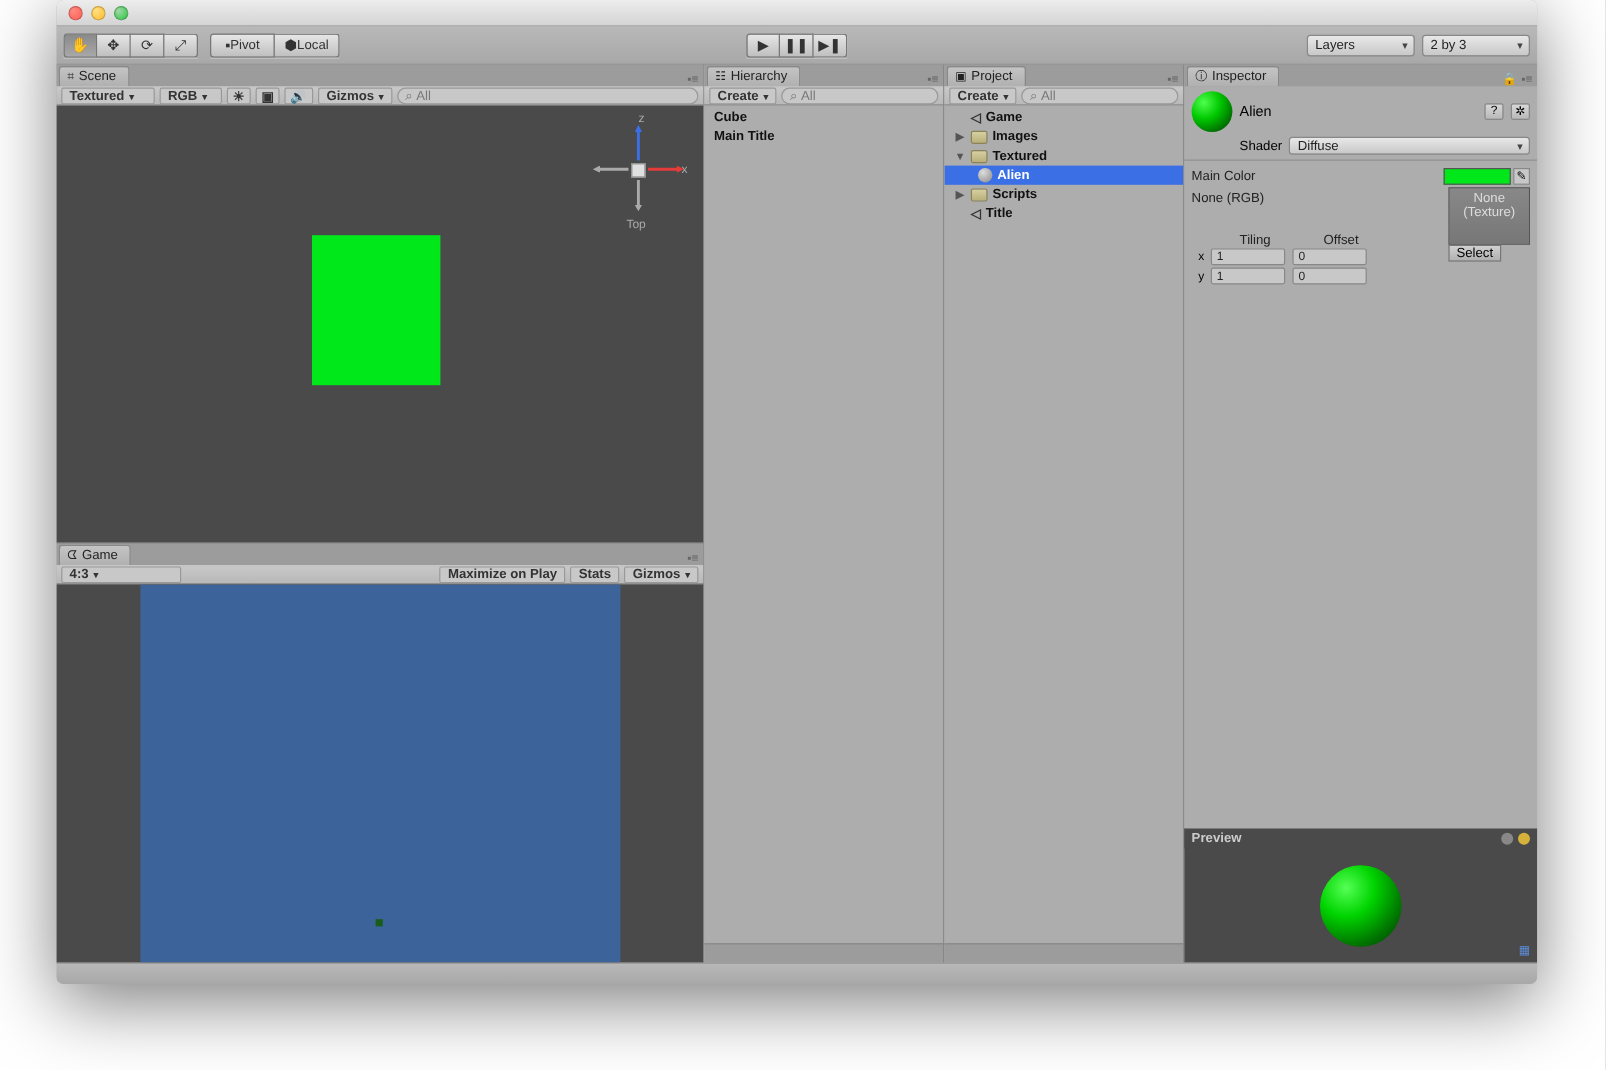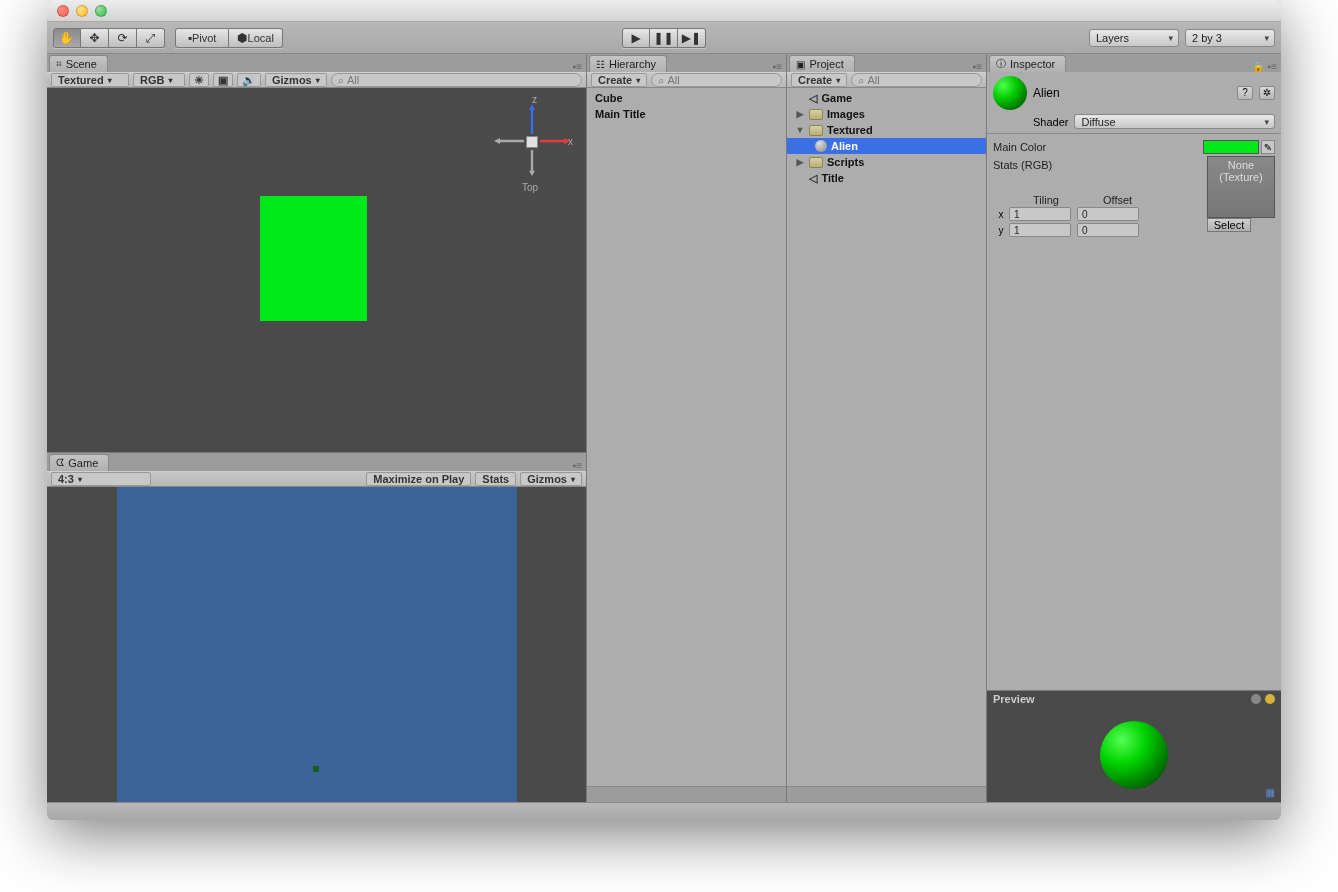--- a/index.html
+++ b/index.html
@@ -80,21 +80,21 @@
 .mat-name { flex: 1; font-size: 12px; }
 .help-btn { width: 16px; height: 14px; background: linear-gradient(#d8d8d8,#b8b8b8); border: 1px solid #888; border-radius: 2px; text-align: center; font-size: 10px; cursor: pointer; }
 .shader-row { display: flex; align-items: center; gap: 6px; margin-top: 4px; padding-left: 40px; }
 
 .insp-body { background: #adadad; flex: 1; padding: 4px 6px; }
 .prop-row { display: flex; align-items: center; height: 18px; }
 .prop-label { width: 92px; color: #222; }
 .color-swatch { width: 56px; height: 14px; background: #00e71a; border: 1px solid #555; cursor: pointer; }
 .eyedrop { width: 14px; height: 14px; border: 1px solid #888; background: #c8c8c8; margin-left: 2px; display: flex; align-items: center; justify-content: center; font-size: 10px; cursor: pointer; }
 .tex-box { position: absolute; right: 6px; width: 68px; }
-.tex-slot { width: 68px; height: 62px; background: linear-gradient(#888,#777); border: 1px solid #555; font-size: 9px; color: #ddd; text-align: center; padding-top: 2px; }
+.tex-slot { width: 68px; height: 48px; background: linear-gradient(#888,#777); border: 1px solid #555; font-size: 9px; color: #ddd; text-align: center; padding-top: 2px; }
 .tex-select { width: 44px; height: 14px; background: linear-gradient(#d0d0d0,#b0b0b0); border: 1px solid #777; font-size: 10px; text-align: center; cursor: pointer; }
 .tiling-grid { margin-top: 4px; }
 .tiling-grid .hdr { display: flex; font-size: 10px; color: #222; margin-top: 20px; }
 .tiling-grid .hdr span { width: 70px; text-align: left; padding-left: 20px; }
 .tiling-grid .trow { display: flex; align-items: center; height: 16px; }
 .tiling-grid .trow .axis { width: 16px; text-align: center; font-size: 10px; }
 .num-input { width: 62px; height: 14px; background: #c8c8c8; border: 1px solid #888; border-radius: 2px; padding: 0 4px; font-size: 10px; color: #222; margin-right: 6px; }
 
 .preview-panel { height: 112px; background: #4a4a4a; display: flex; flex-direction: column; border-top: 1px solid #7a7a7a; }
 .preview-hdr { height: 16px; background: #4a4a4a; display: flex; align-items: center; padding: 0 6px; color: #ccc; font-weight: bold; }
@@ -319,21 +319,21 @@
         </div>
       </div>
       <div class="insp-body" style="position:relative">
         <div class="prop-row">
           <span class="prop-label">Main Color</span>
           <div style="flex:1"></div>
           <div class="color-swatch"></div>
           <div class="eyedrop">✎</div>
         </div>
         <div class="prop-row">
-          <span class="prop-label">Stats (RGB)</span>
+          <span class="prop-label">None (RGB)</span>
         </div>
         <div class="tex-box" style="top:22px">
           <div class="tex-slot"><span>None (Texture)</span></div>
           <div class="tex-select"><span>Select</span></div>
         </div>
         <div class="tiling-grid" style="width:180px">
           <div class="hdr">
               <span style="width:16px"></span>
               <span>Tiling</span>
               <span>Offset</span>

